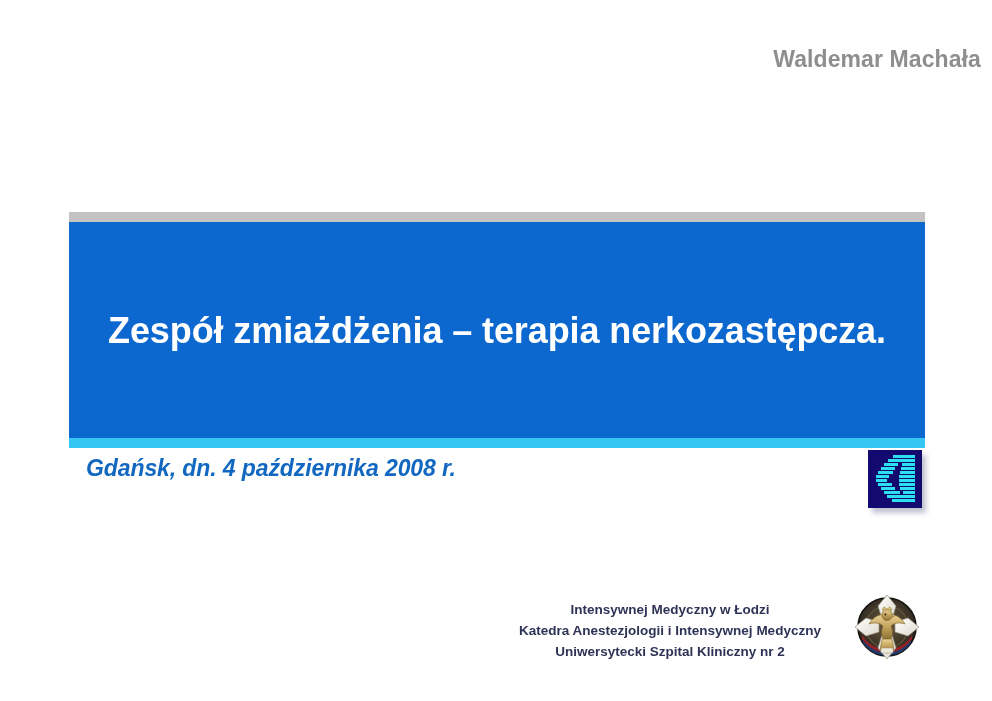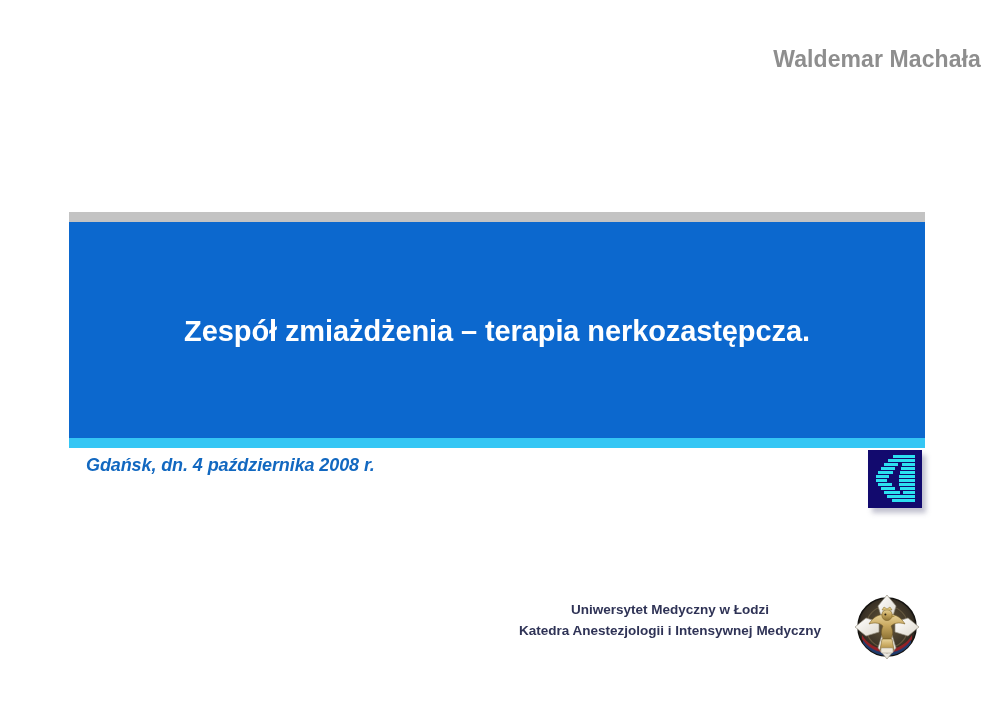--- a/index.html
+++ b/index.html
@@ -56,35 +56,35 @@
     align-items: center;
     justify-content: center;
   }
   .banner-bottombar {
     height: 10px;
     background: #35c6f4;
     width: 100%;
   }
   .slide-title {
     color: #ffffff;
-    font-size: 29px;
+    font-size: 36px;
     font-weight: bold;
     text-align: center;
     line-height: 1.2;
     padding: 0 18px;
     letter-spacing: -0.1px;
     margin-top: 2px;
   }
 
   
   .date-line {
     position: absolute;
     left: 86px;
     top: 455px;
-    font-size: 18px;
+    font-size: 23px;
     font-weight: bold;
     font-style: italic;
     color: #1268c0;
     letter-spacing: -0.1px;
   }
 
   
   .conf-logo {
     position: absolute;
     left: 868px;
@@ -160,22 +160,23 @@
         <rect x="32" y="37" width="15" height="3"></rect>
         <rect x="16" y="41" width="16" height="3"></rect>
         <rect x="35" y="41" width="12" height="3"></rect>
         <rect x="19" y="45" width="28" height="3"></rect>
         <rect x="24" y="49" width="23" height="3"></rect>
       </g>
     </svg>
   </div>
 
   <div class="footer-block">
-    <div>Uniwersytet Medyczny w Łodzi</div>
+    <div>Intensywnej Medyczny w Łodzi</div>
     <div>Katedra Anestezjologii i Intensywnej Medyczny</div>
+    <div>Uniwersytecki Szpital Kliniczny nr 2</div>
   </div>
 
   <div class="emblem">
     <svg width="72" height="72" viewBox="0 0 72 72" xmlns="http://www.w3.org/2000/svg">
       <defs>
         <radialGradient id="ringGrad" cx="50%" cy="45%" r="60%">
           <stop offset="0%" stop-color="#6b5c3e"></stop>
           <stop offset="70%" stop-color="#3a3226"></stop>
           <stop offset="100%" stop-color="#1c1a16"></stop>
         </radialGradient>

